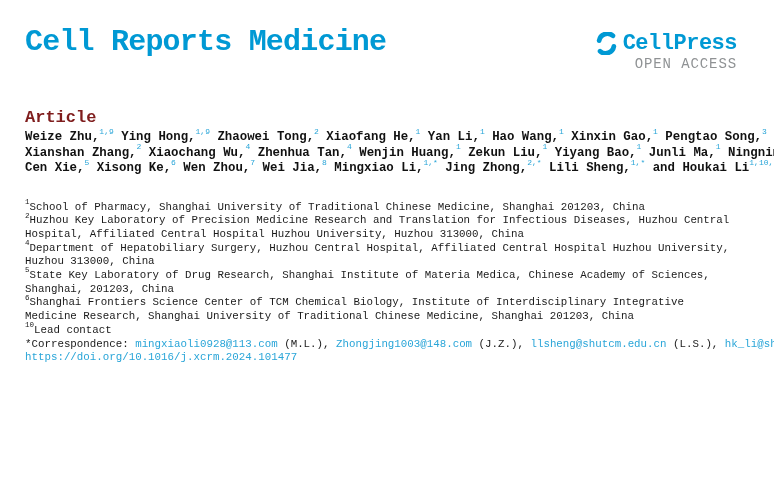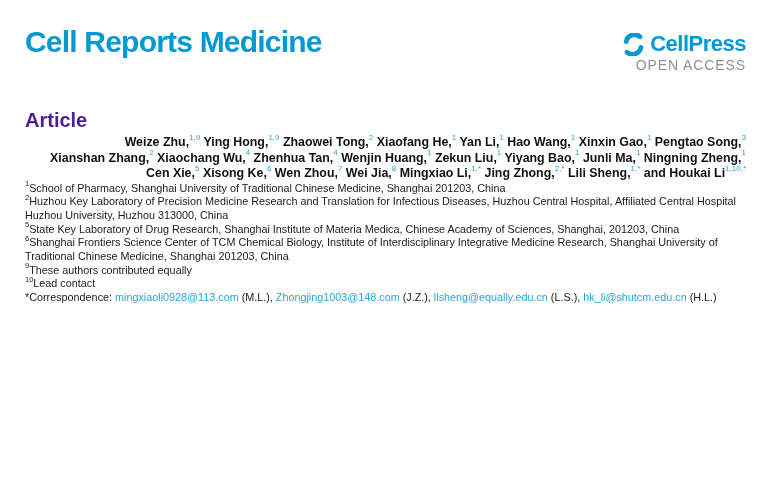--- a/index.html
+++ b/index.html
@@ -2,21 +2,21 @@
 <html lang="en"><head>
 <meta charset="utf-8">
 <style>
   * { margin: 0; padding: 0; box-sizing: border-box; }
   html, body { width: 774px; height: 496px; background: #ffffff; }
   body {
     font-family: "Liberation Sans", sans-serif;
     color: #1a1a1a;
     overflow: hidden;
   }
-  .page { padding: 25px 28px 0 25px; width: 774px; height: 496px; }
+  .page { padding: 25px 37px 0 25px; width: 774px; height: 496px; font-family: Liberation Mono, monospace; }
 
   
   .masthead {
     display: flex;
     justify-content: space-between;
     align-items: flex-start;
     margin-bottom: 36px;
   }
   .journal {
     font-size: 30px;
@@ -36,37 +36,37 @@
   }
   .open-access {
     font-size: 14px;
     color: #8f9294;
     letter-spacing: 0.9px;
     margin-top: 0;
   }
 
   
   .article-label {
-    font-size: 20px;
+    font-size: 17px;
     font-weight: 700;
-    color: #4c1d95;
+    color: #7f1d1d;
     margin-bottom: 3px;
   }
   .title {
     font-size: 25px;
     font-weight: 700;
     color: #000000;
     letter-spacing: -0.3px;
     line-height: 29px;
     margin-bottom: 19px;
   }
   .title-line { display: block; }
 
   
-  .authors { margin-bottom: 0; text-align: right; }
+  .authors { margin-bottom: 24px; text-align: right; }
   .author-line {
     font-size: 12.4px;
     font-weight: 700;
     color: #111111;
     line-height: 15.5px;
     white-space: nowrap;
   }
   sup.asup {
     color: #29a5d8;
     font-weight: 400;
@@ -131,22 +131,25 @@
 
   <div class="authors" id="authors">
       <div class="author-line"><span>Weize Zhu,</span><sup class="asup">1,9</sup> <span>Ying Hong,</span><sup class="asup">1,9</sup> <span>Zhaowei Tong,</span><sup class="asup">2</sup> <span>Xiaofang He,</span><sup class="asup">1</sup> <span>Yan Li,</span><sup class="asup">1</sup> <span>Hao Wang,</span><sup class="asup">1</sup> <span>Xinxin Gao,</span><sup class="asup">1</sup> <span>Pengtao Song,</span><sup class="asup">3</sup></div>
       <div class="author-line"><span>Xianshan Zhang,</span><sup class="asup">2</sup> <span>Xiaochang Wu,</span><sup class="asup">4</sup> <span>Zhenhua Tan,</span><sup class="asup">4</sup> <span>Wenjin Huang,</span><sup class="asup">1</sup> <span>Zekun Liu,</span><sup class="asup">1</sup> <span>Yiyang Bao,</span><sup class="asup">1</sup> <span>Junli Ma,</span><sup class="asup">1</sup> <span>Ningning Zheng,</span><sup class="asup">1</sup></div>
       <div class="author-line"><span>Cen Xie,</span><sup class="asup">5</sup> <span>Xisong Ke,</span><sup class="asup">6</sup> <span>Wen Zhou,</span><sup class="asup">7</sup> <span>Wei Jia,</span><sup class="asup">8</sup> <span>Mingxiao Li,</span><sup class="asup">1,*</sup> <span>Jing Zhong,</span><sup class="asup">2,*</sup> <span>Lili Sheng,</span><sup class="asup">1,*</sup> <span>and Houkai Li</span><sup class="asup">1,10,*</sup></div>
     </div>
 
   <div class="affiliations" id="affiliations">
       <div class="aff"><sup class="fsup">1</sup>School of Pharmacy, Shanghai University of Traditional Chinese Medicine, Shanghai 201203, China</div>
       <div class="aff"><sup class="fsup">2</sup>Huzhou Key Laboratory of Precision Medicine Research and Translation for Infectious Diseases, Huzhou Central Hospital, Affiliated Central Hospital Huzhou University, Huzhou 313000, China</div>
+      <div class="aff"><sup class="fsup">4</sup>Department of Hepatobiliary Surgery, Huzhou Central Hospital, Affiliated Central Hospital Huzhou University, Huzhou 313000, China</div>
       <div class="aff"><sup class="fsup">5</sup>State Key Laboratory of Drug Research, Shanghai Institute of Materia Medica, Chinese Academy of Sciences, Shanghai, 201203, China</div>
       <div class="aff"><sup class="fsup">6</sup>Shanghai Frontiers Science Center of TCM Chemical Biology, Institute of Interdisciplinary Integrative Medicine Research, Shanghai University of Traditional Chinese Medicine, Shanghai 201203, China</div>
-      <div class="aff"><sup class="fsup">9</sup>These authors contributed equally</div>
       <div class="aff"><sup class="fsup">10</sup>Lead contact</div>
     </div>
 
-  <div class="correspondence" id="correspondence"><span>*Correspondence: </span><a class="email" href="#">mingxiaoli0928@113.com</a><span> (M.L.), </span><a class="email" href="#">Zhongjing1003@148.com</a><span> (J.Z.), </span><a class="email" href="#">llsheng@equally.edu.cn</a><span> (L.S.), </span><a class="email" href="#">hk_li@shutcm.edu.cn</a><span> (H.L.)</span></div>
+  <div class="correspondence" id="correspondence"><span>*Correspondence: </span><a class="email" href="#">mingxiaoli0928@113.com</a><span> (M.L.), </span><a class="email" href="#">Zhongjing1003@148.com</a><span> (J.Z.), </span><a class="email" href="#">llsheng@shutcm.edu.cn</a><span> (L.S.), </span><a class="email" href="#">hk_li@shutcm.edu.cn</a><span> (H.L.)</span></div>
 
+  <div class="doi-row">
+    <a class="doi" href="#">https://doi.org/10.1016/j.xcrm.2024.101477</a>
+  </div>
 
 </div>
 
 </body></html>

